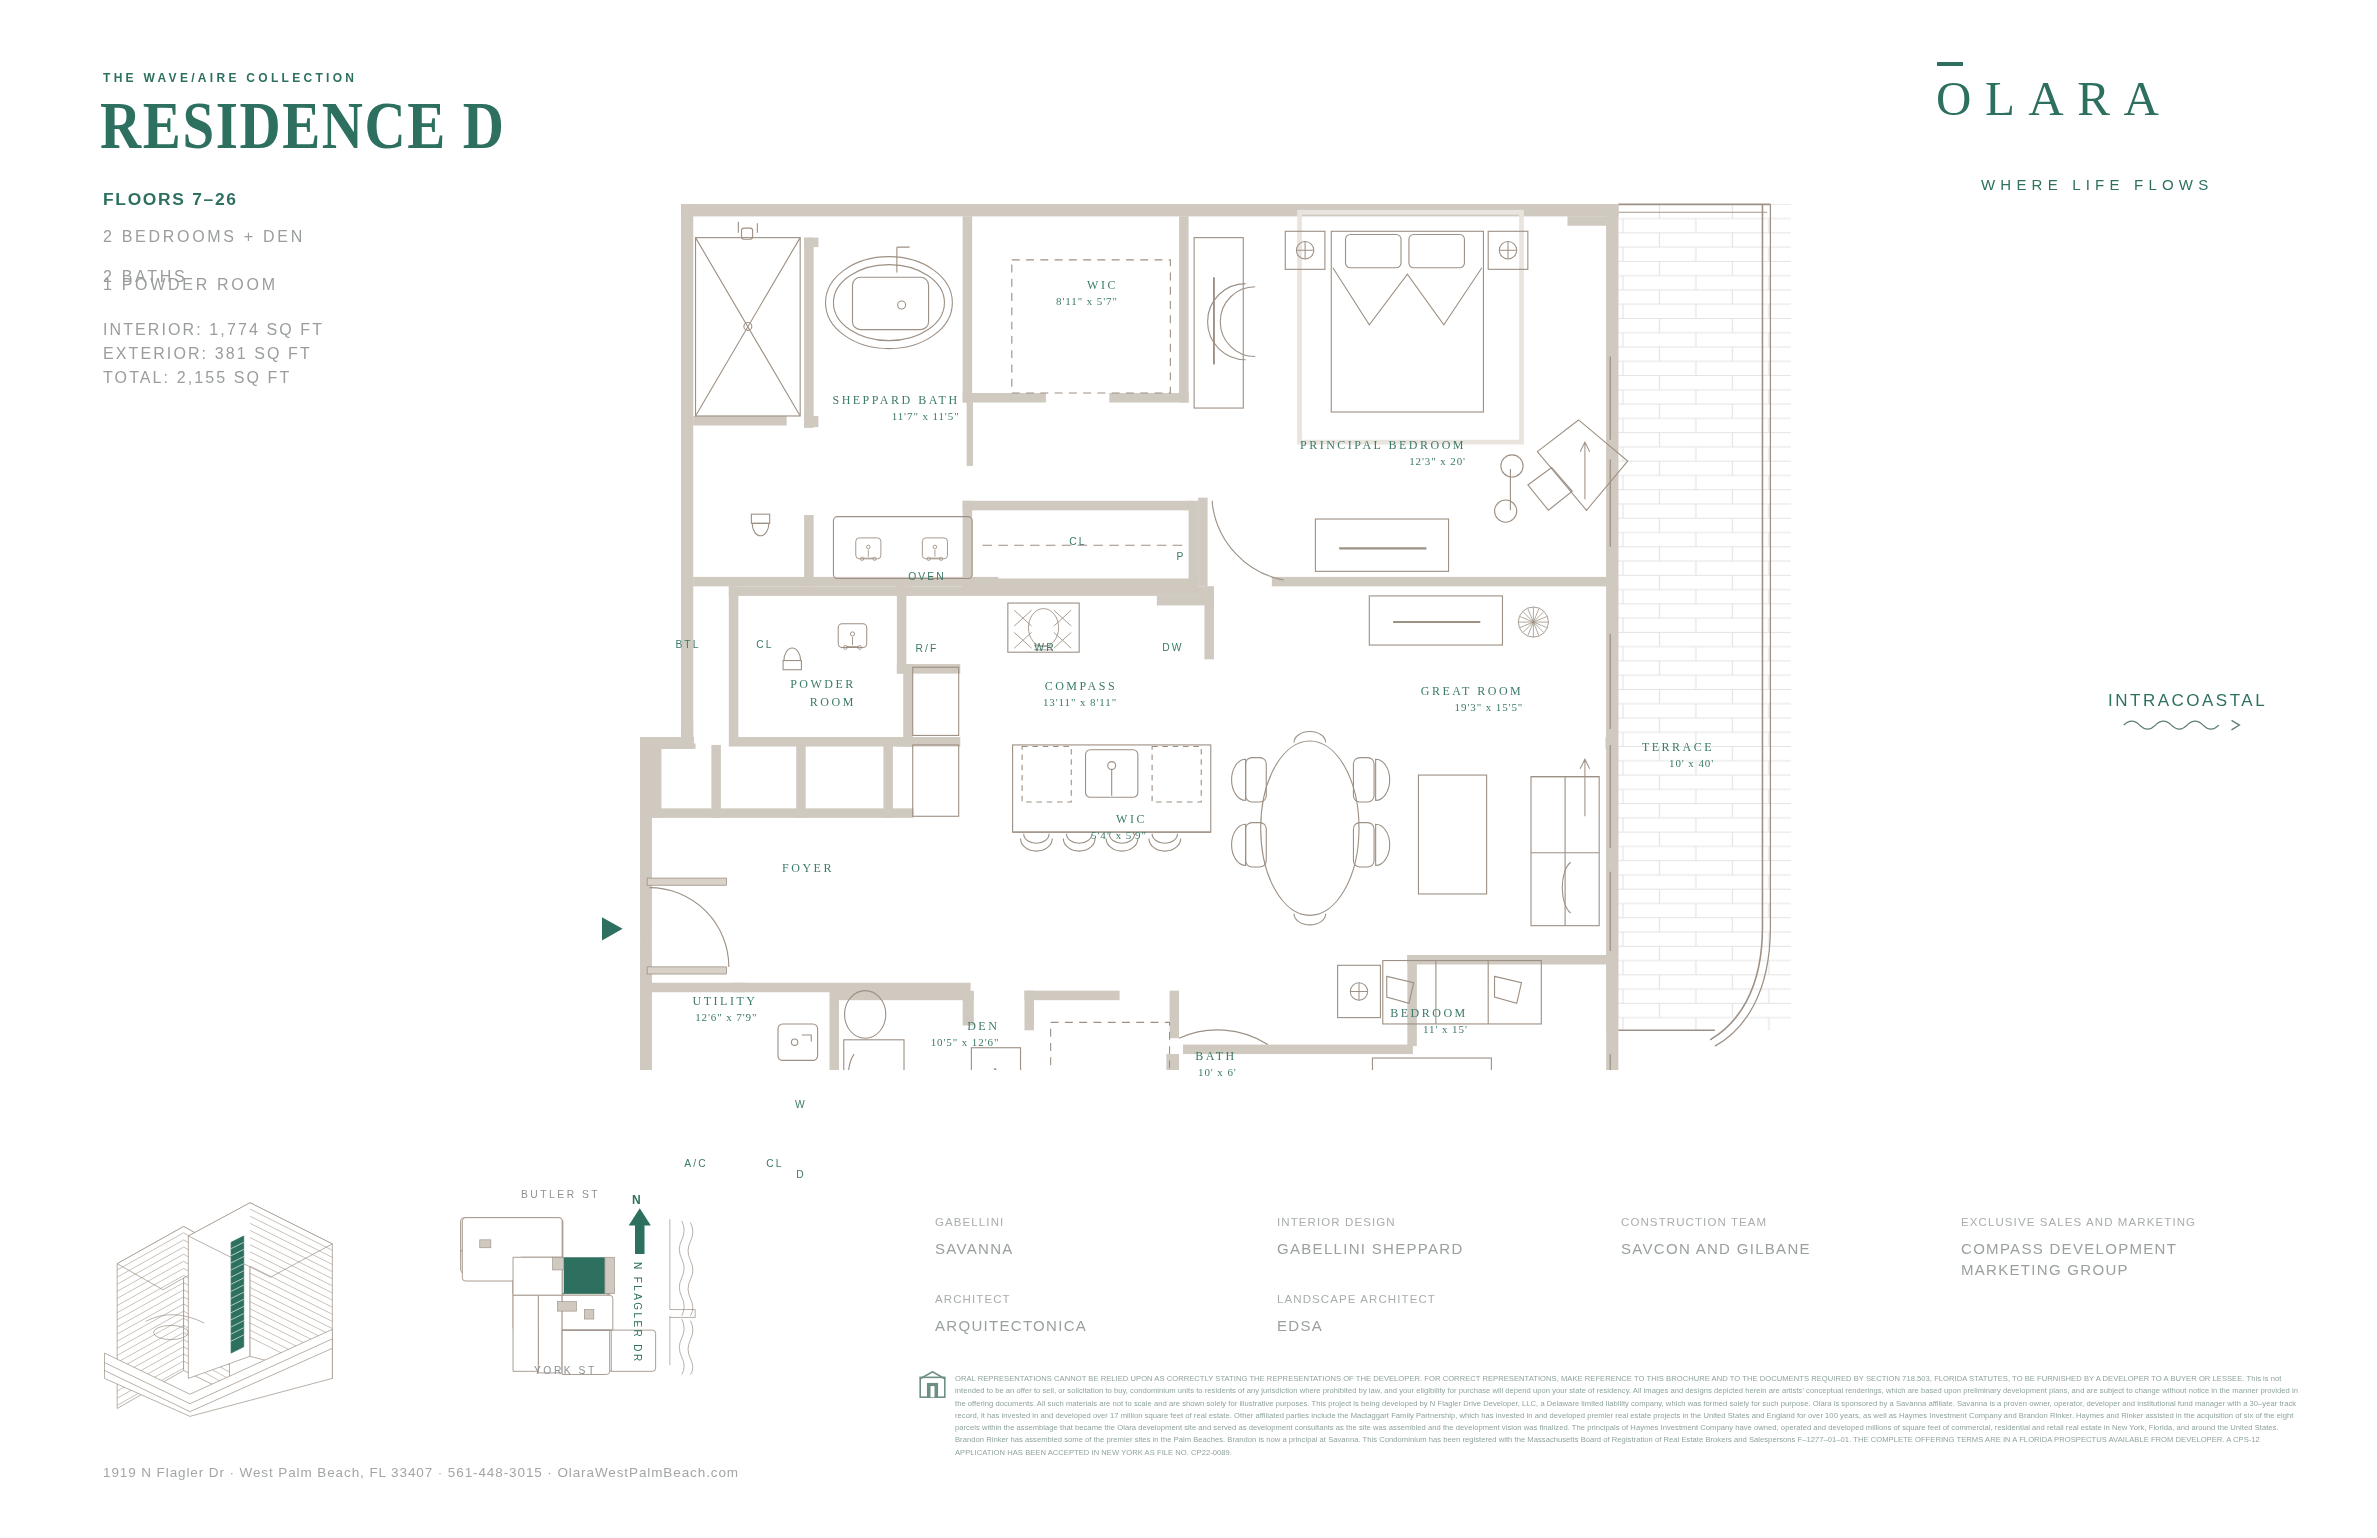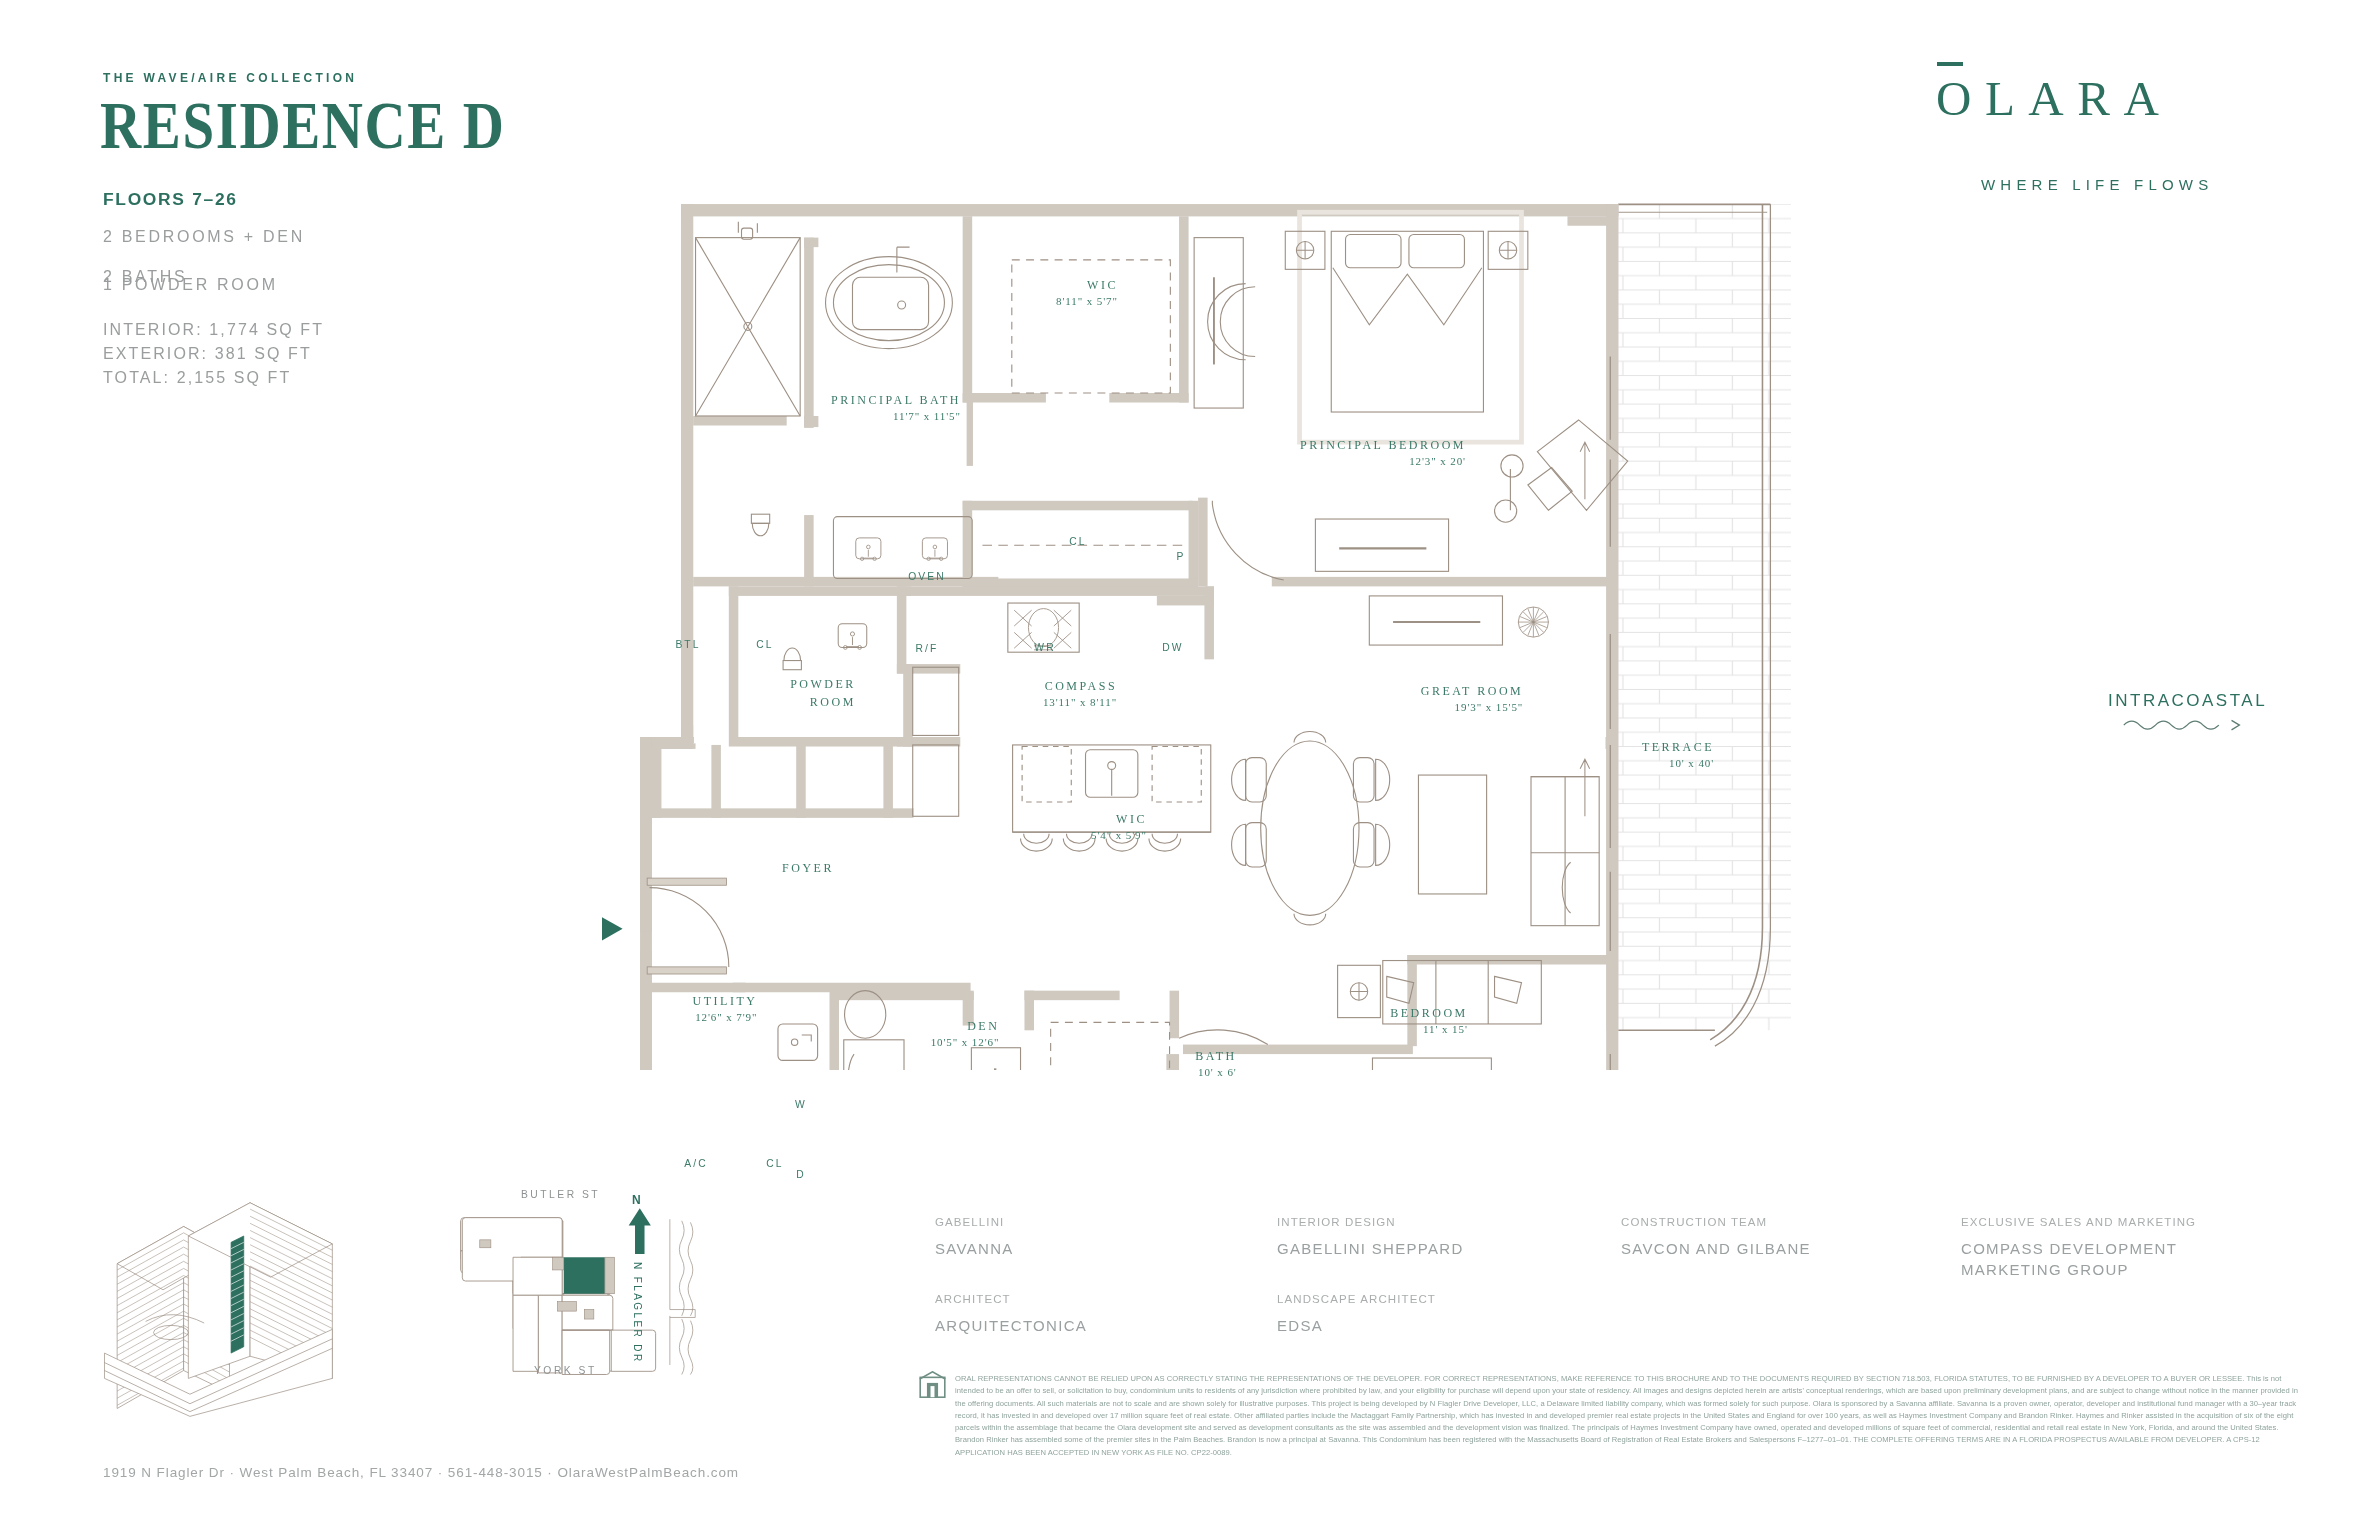--- a/index.html
+++ b/index.html
@@ -447,21 +447,21 @@
 
   <g stroke="#9d9084" stroke-width="1.3" fill="none">
     <path d="M1240 390 V318 M1234 330 l6 -12 l6 12"></path>
     <path d="M1240 790 V718 M1234 730 l6 -12 l6 12"></path>
     <path d="M1240 1125 V1198 M1234 1186 l6 12 l6 -12"></path>
   </g>
 </svg>
 </div>
 
 <div class="rlab abs" style="left:896px;top:392px">
-  <div class="nm">PRINCIPAL BATH</div>
+  <div class="nm">SHEPPARD BATH</div>
   <div class="dm">11'7" x 11'5"</div>
   </div>
 <div class="rlab abs" style="left:1087px;top:277px">
   <div class="nm">WIC</div>
   <div class="dm">8'11" x 5'7"</div>
   </div>
 <div class="rlab abs" style="left:1383px;top:437px">
   <div class="nm">PRINCIPAL BEDROOM</div>
   <div class="dm">12'3" x 20'</div>
   </div>

